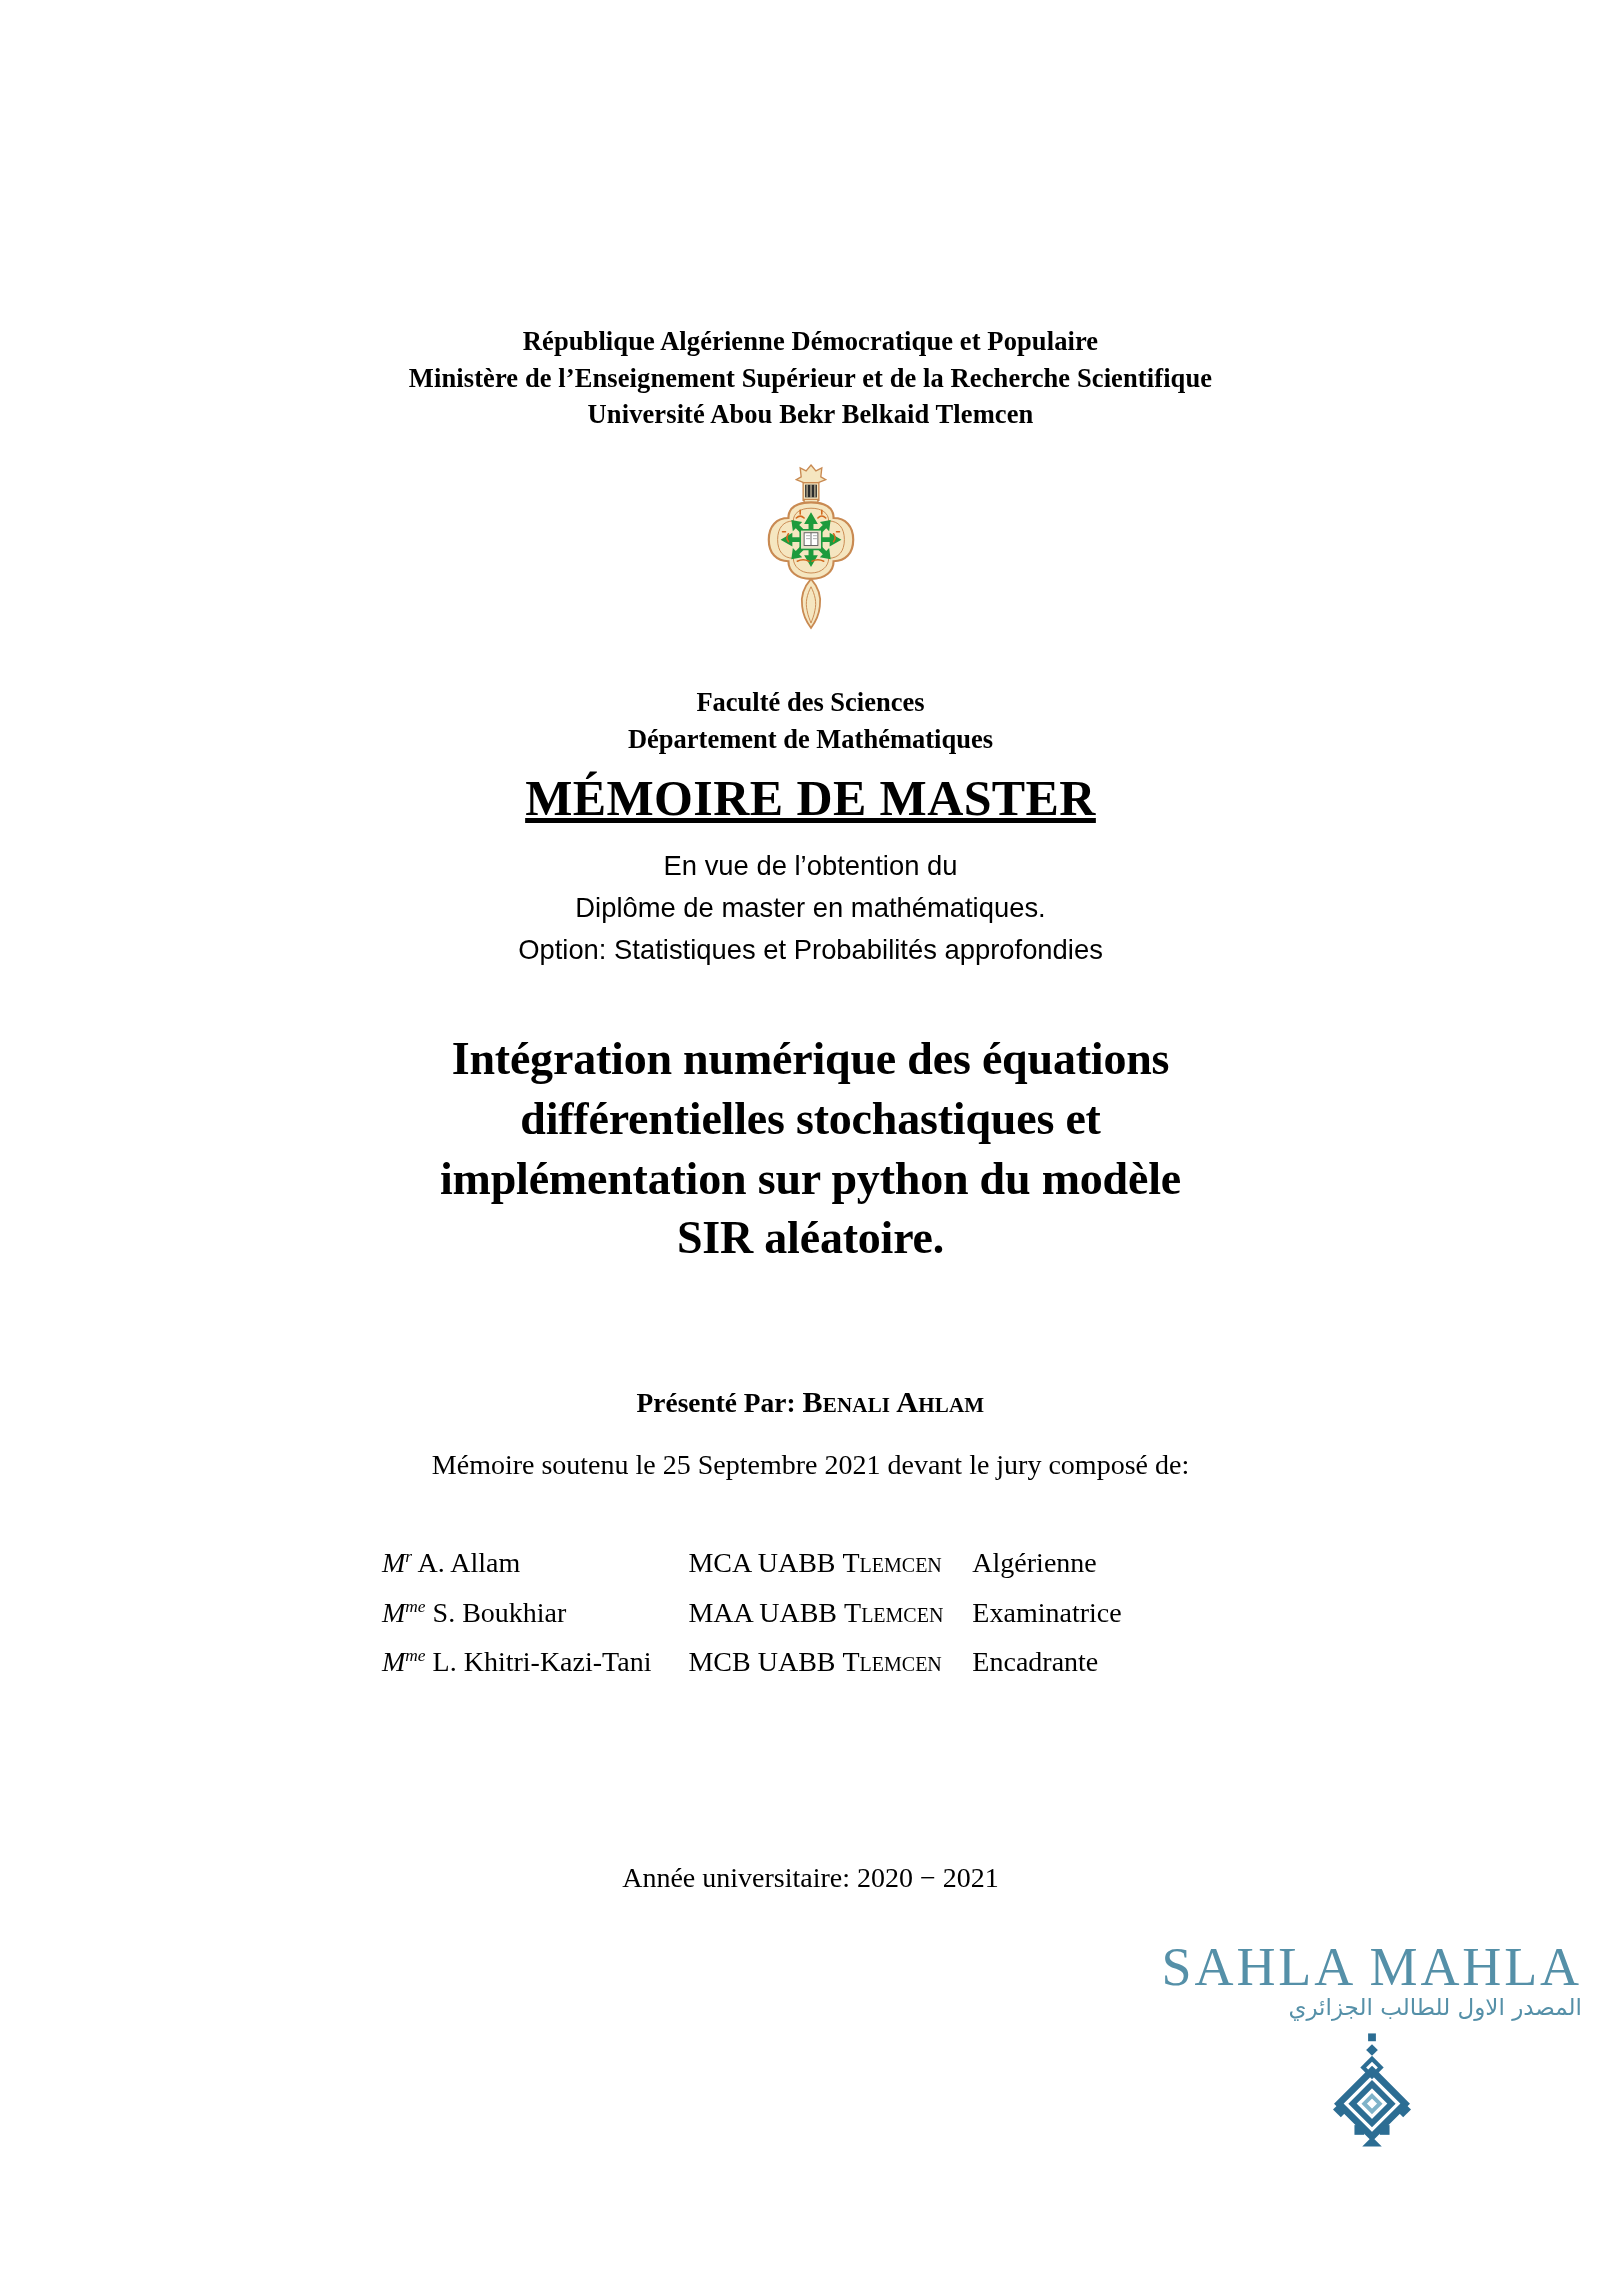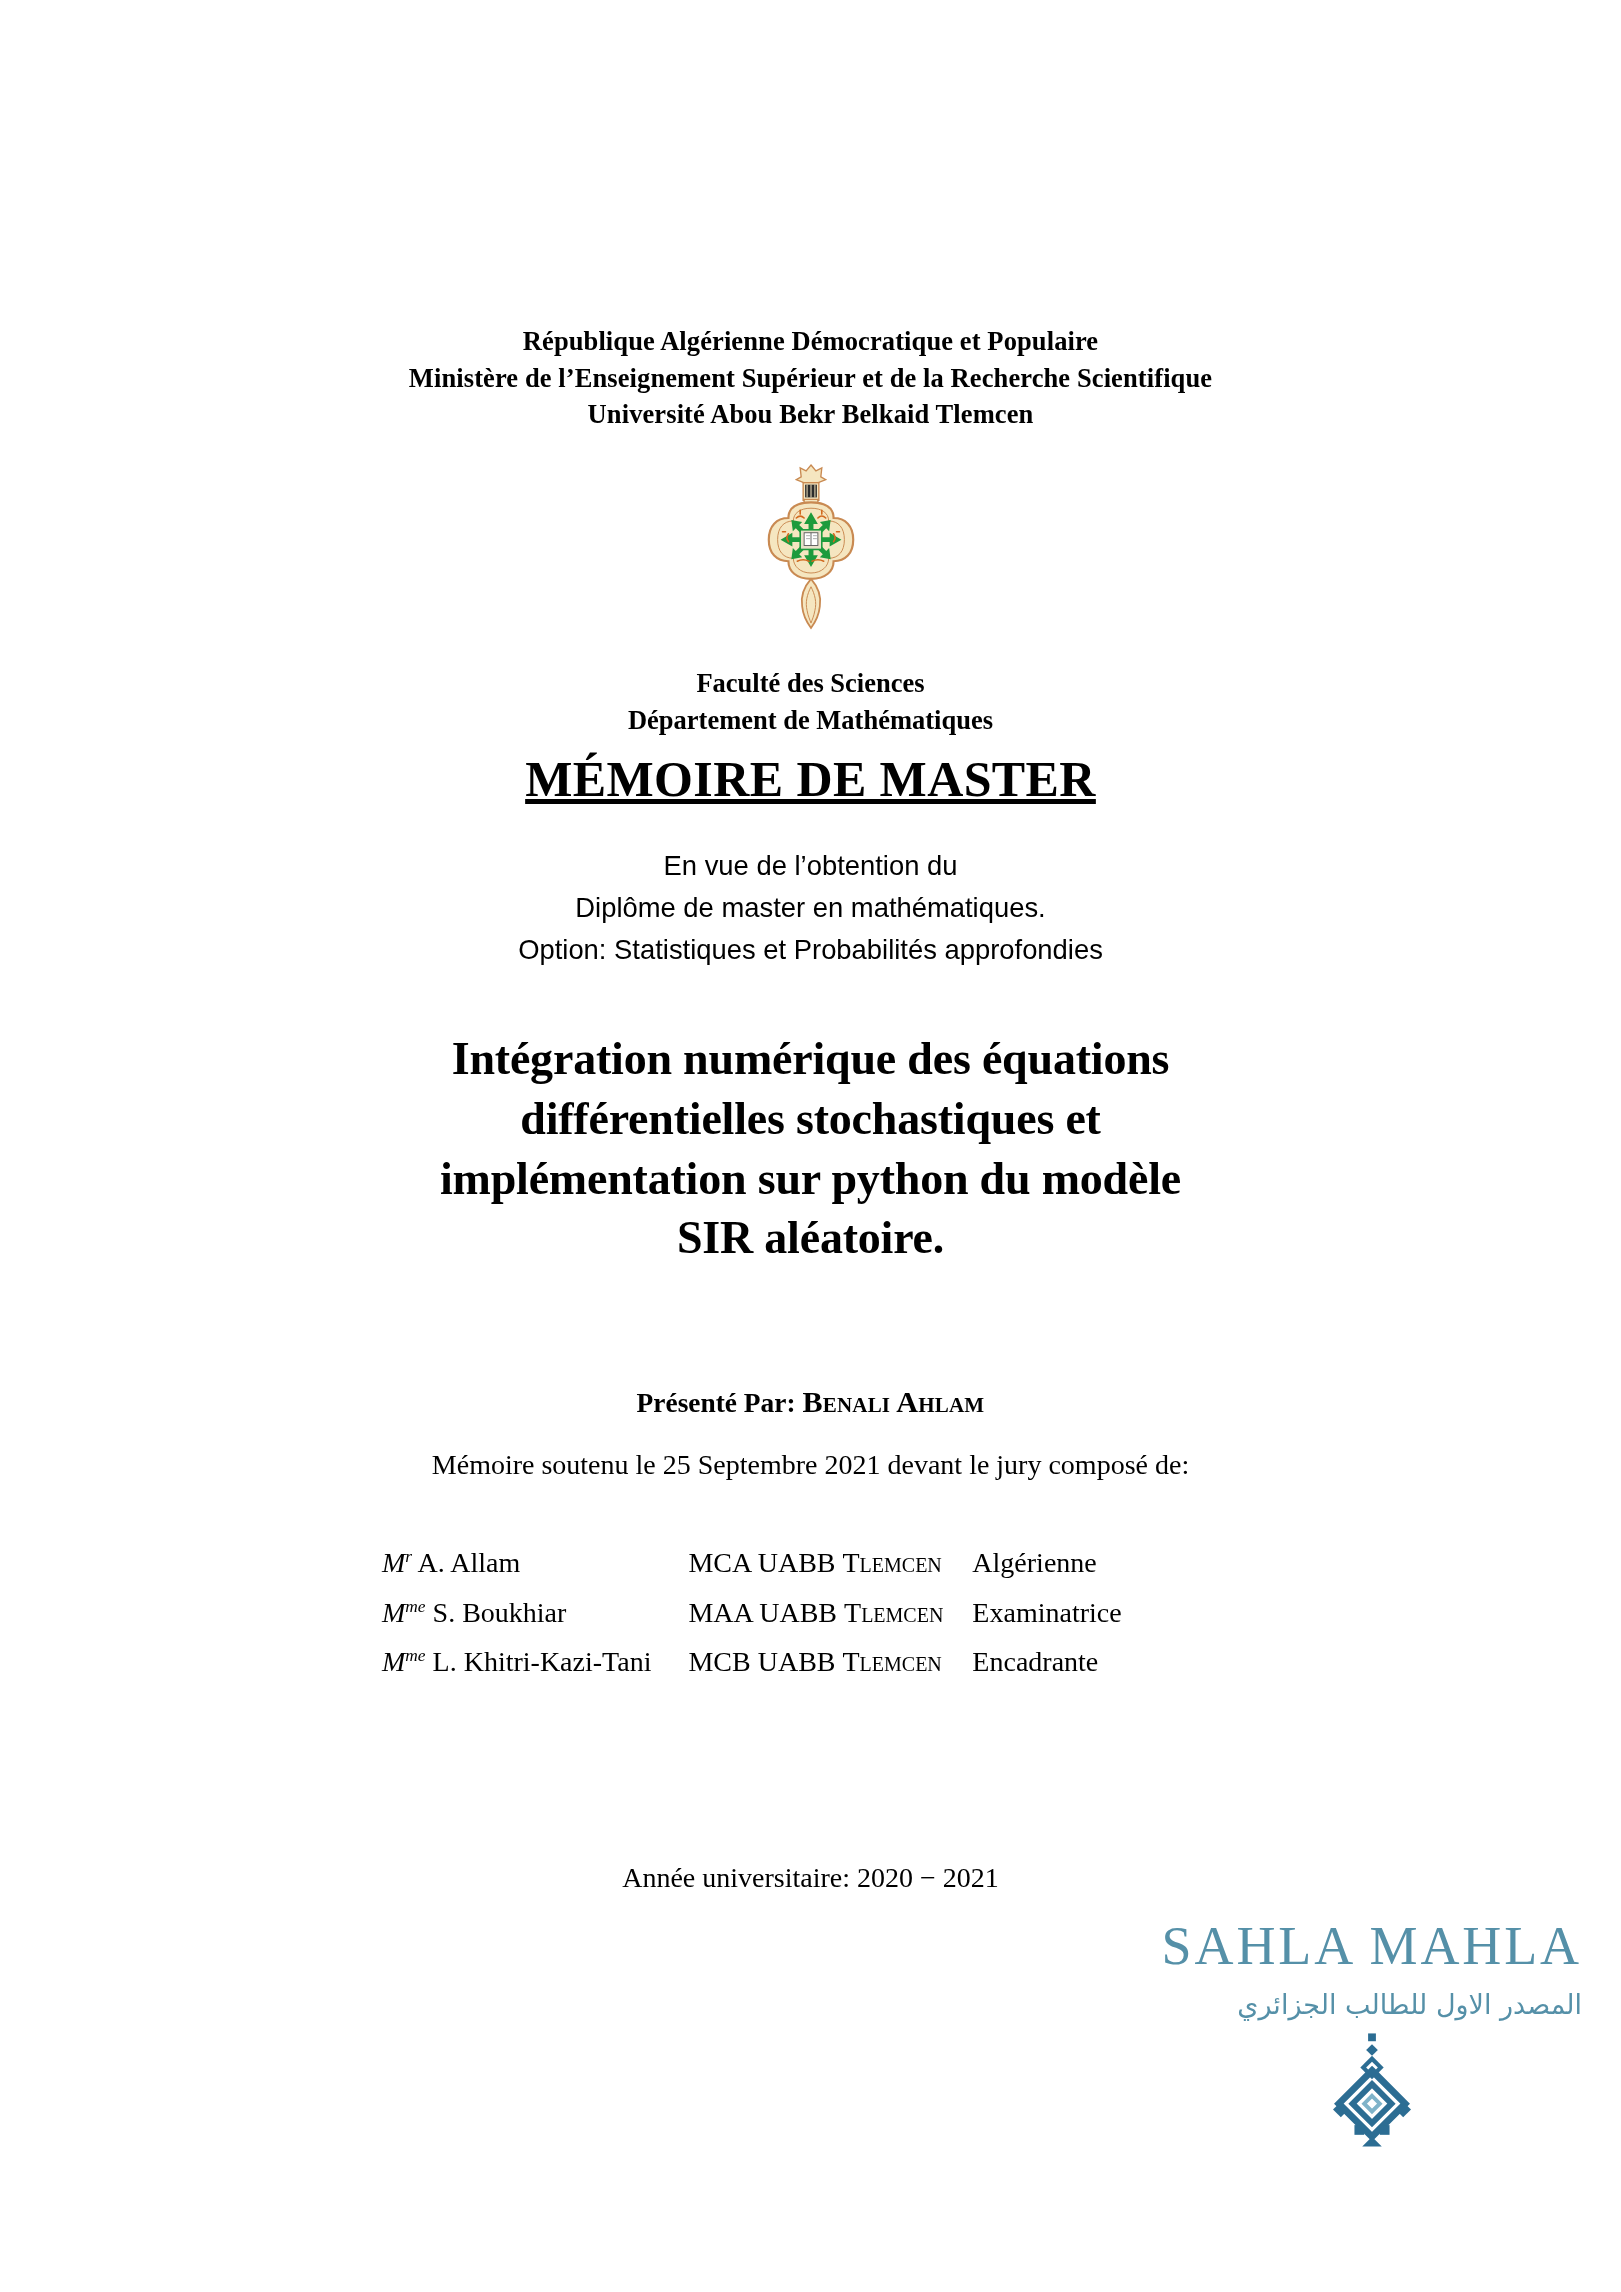--- a/index.html
+++ b/index.html
@@ -43,21 +43,21 @@
     top: 463px;
     left: 0;
     width: 100%;
     text-align: center;
   }
   .logo-svg { display: inline-block; }
 
   
   .faculty-block {
     position: absolute;
-    top: 665px;
+    top: 684px;
     left: 0;
     width: 100%;
     text-align: center;
   }
   .faculty-line {
     font-weight: bold;
     font-size: 26.5px;
     line-height: 1.40;
   }
   .memoire-title {
@@ -178,24 +178,24 @@
   .wm-brand {
     font-family: "Liberation Serif", "DejaVu Serif", serif;
     font-size: 54px;
     letter-spacing: 2.9px;
     color: #5590a8;
     line-height: 1.0;
     white-space: nowrap;
   }
   .wm-arabic {
     font-family: "DejaVu Sans", "Liberation Sans", sans-serif;
-    font-size: 27px;
+    font-size: 23px;
     color: #5590a8;
     direction: rtl;
-    margin-top: 16px;
+    margin-top: 0;
     line-height: 1.2;
     white-space: nowrap;
   }
   .wm-ornament { flex: 0 0 auto; }
 </style>
 </head>
 <body>
 
 <div class="page">
 

